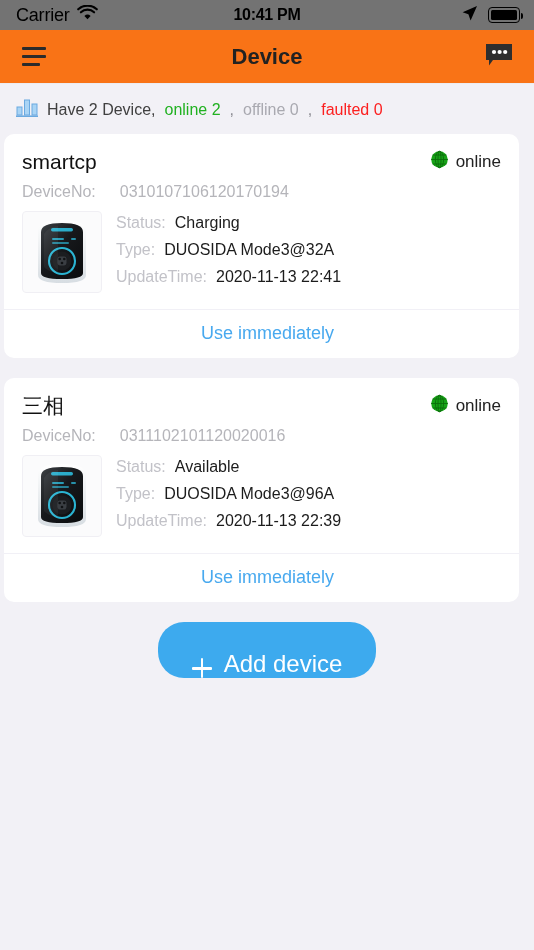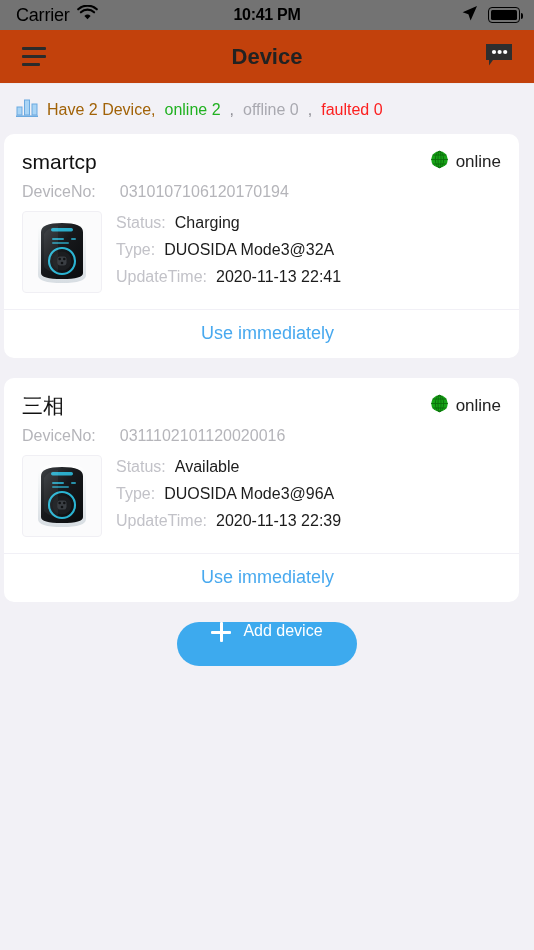--- a/index.html
+++ b/index.html
@@ -34,21 +34,21 @@
     padding:1.6px; position:relative;
   }
   .battery::after {
     content:""; position:absolute; right:-4px; top:5px;
     width:2.4px; height:6px; background:#000; border-radius:0 2px 2px 0;
   }
   .battery i { display:block; height:100%; width:100%; background:#000; border-radius:1.5px; }
 
   
   .navbar {
-    height:54px; background:#c2410c;
+    height:54px; background:#f97316;
     display:flex; align-items:center; justify-content:space-between;
     padding:0 20px; position:relative;
     border-bottom:1px solid #ececf1;
   }
   .hamburger { display:flex; flex-direction:column; gap:5px; cursor:pointer; padding:6px 2px; }
   .hamburger span { display:block; height:3px; background:#2b2b2b; border-radius:1px; }
   .hamburger span:nth-child(1){ width:24px; }
   .hamburger span:nth-child(2){ width:24px; }
   .hamburger span:nth-child(3){ width:18px; }
   .nav-title {
@@ -56,21 +56,21 @@
     font-size:22px; font-weight:bold; color:#222; pointer-events:none;
   }
   .msg-icon { position:relative; z-index:2; cursor:pointer; display:block; }
 
   
   .summary {
     display:flex; align-items:center; gap:9px;
     padding:14px 0 12px 16px;
     font-size:16px; color:#333;
   }
-  .summary .txt { color:#a16207; }
+  .summary .txt { color:#404040; }
   .summary .online { color:#21b121; }
   .summary .offline { color:#a9a9b0; }
   .summary .faulted { color:#fc2020; }
   .summary .sep { color:#8e8e95; }
 
   
   .card {
     background:#fff; border-radius:10px;
     margin:0 15px 20px 4px;
     overflow:hidden;
@@ -105,23 +105,23 @@
   .card-action {
     border-top:1px solid #f1f0f6;
     text-align:center; padding:13px 0 14px 12px;
     color:#48a9ef; font-size:18px; cursor:pointer;
   }
 
   
   .add-wrap { display:flex; justify-content:center; margin-top:11px; }
   .add-btn {
     background:#3daaee; color:#fff; border:none;
-    border-radius:26px; height:44px; padding:0 34px;
-    display:flex; align-items:flex-start; gap:12px;
-    font-size:16px; cursor:pointer;
+    border-radius:26px; height:56px; padding:0 34px;
+    display:flex; align-items:flex-end; gap:12px;
+    font-size:24px; cursor:pointer;
     font-family:"Liberation Sans", sans-serif;
   }
   .plus { position:relative; width:20px; height:20px; flex:0 0 20px; }
   .plus::before, .plus::after {
     content:""; position:absolute; background:#fff; border-radius:1px;
   }
   .plus::before { left:0; top:9px; width:20px; height:2.4px; }
   .plus::after { top:0; left:9px; height:20px; width:2.4px; }
 </style>
 </head>

